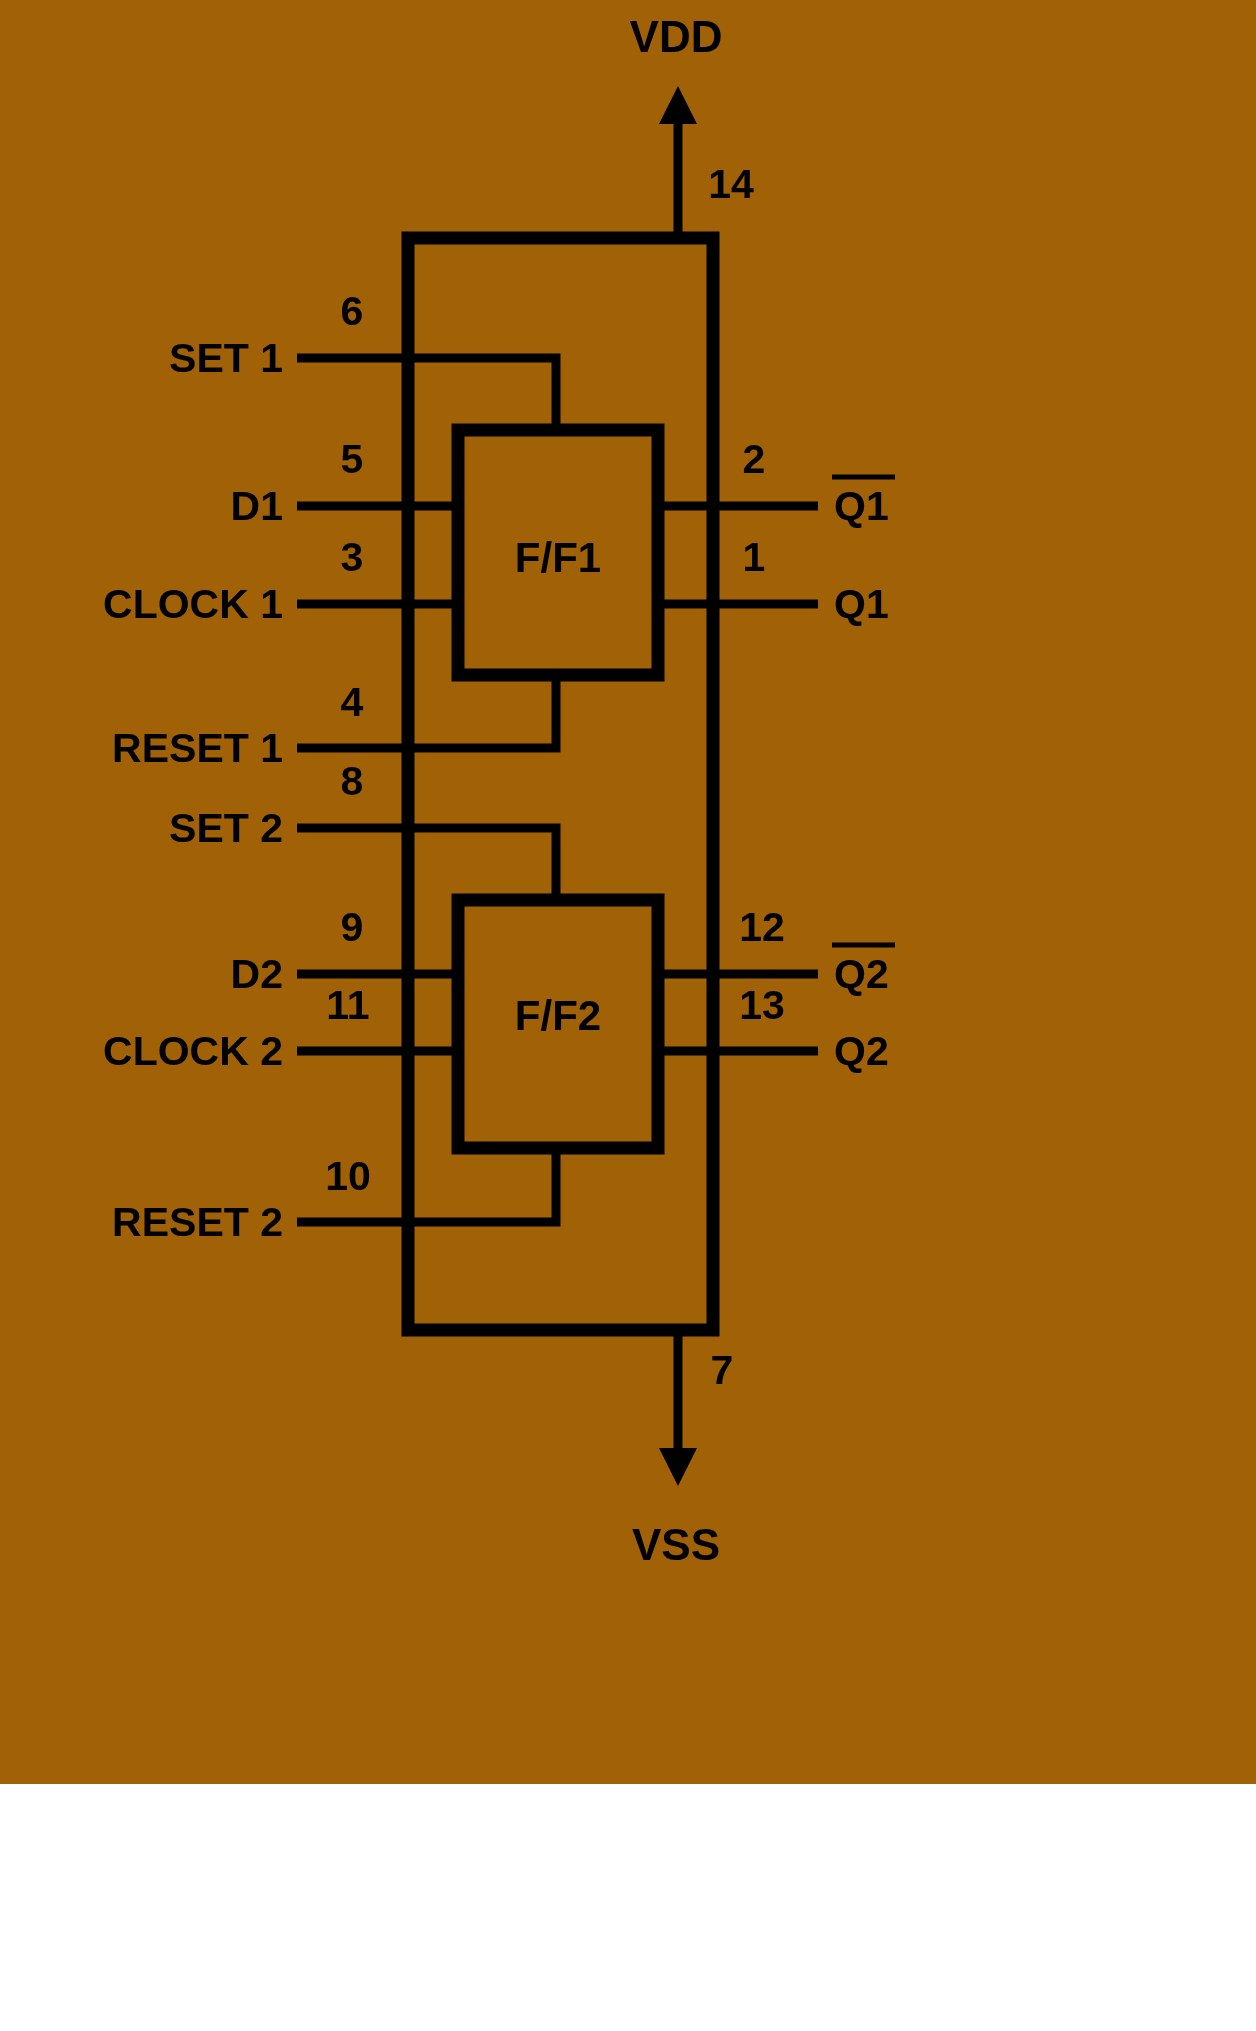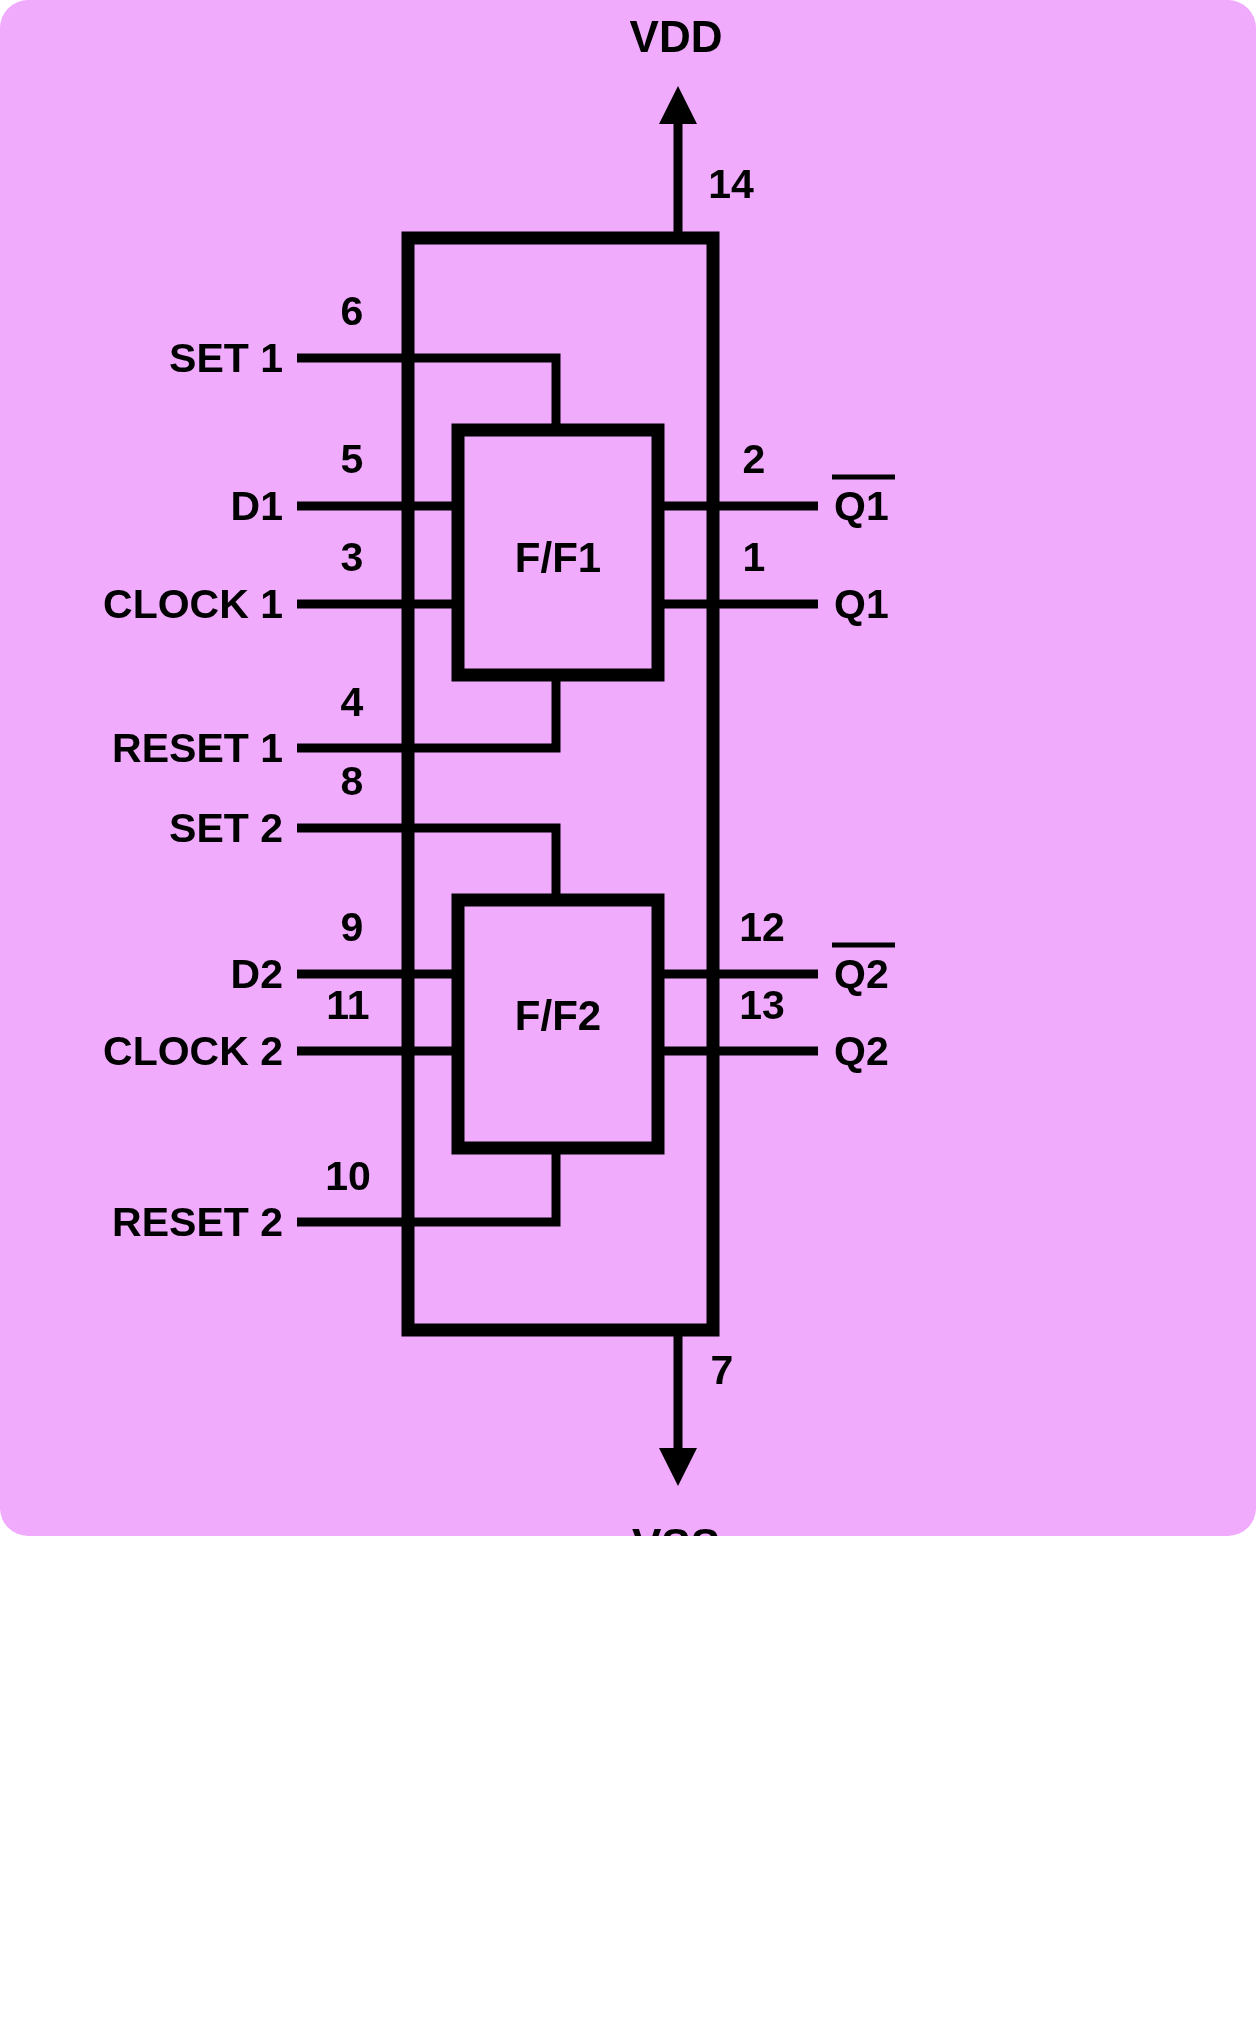--- a/index.html
+++ b/index.html
@@ -6,24 +6,23 @@
     margin: 0;
     padding: 0;
     background: #ffffff;
   }
   body {
     font-family: "Liberation Sans", sans-serif;
   }
   #diagram-root {
     position: relative;
     width: 1256px;
-    height: 1536px;
-    background: #f0abfc;
+    height: 1784px;
+    background: #a16207;
     overflow: hidden;
-    border-radius: 28px;
   }
   #schematic-svg {
     position: absolute;
     left: 0;
     top: 0;
     width: 1256px;
     height: 2031px;
     display: block;
   }
   .wire, .outer-box, .ff-box, .rail {

